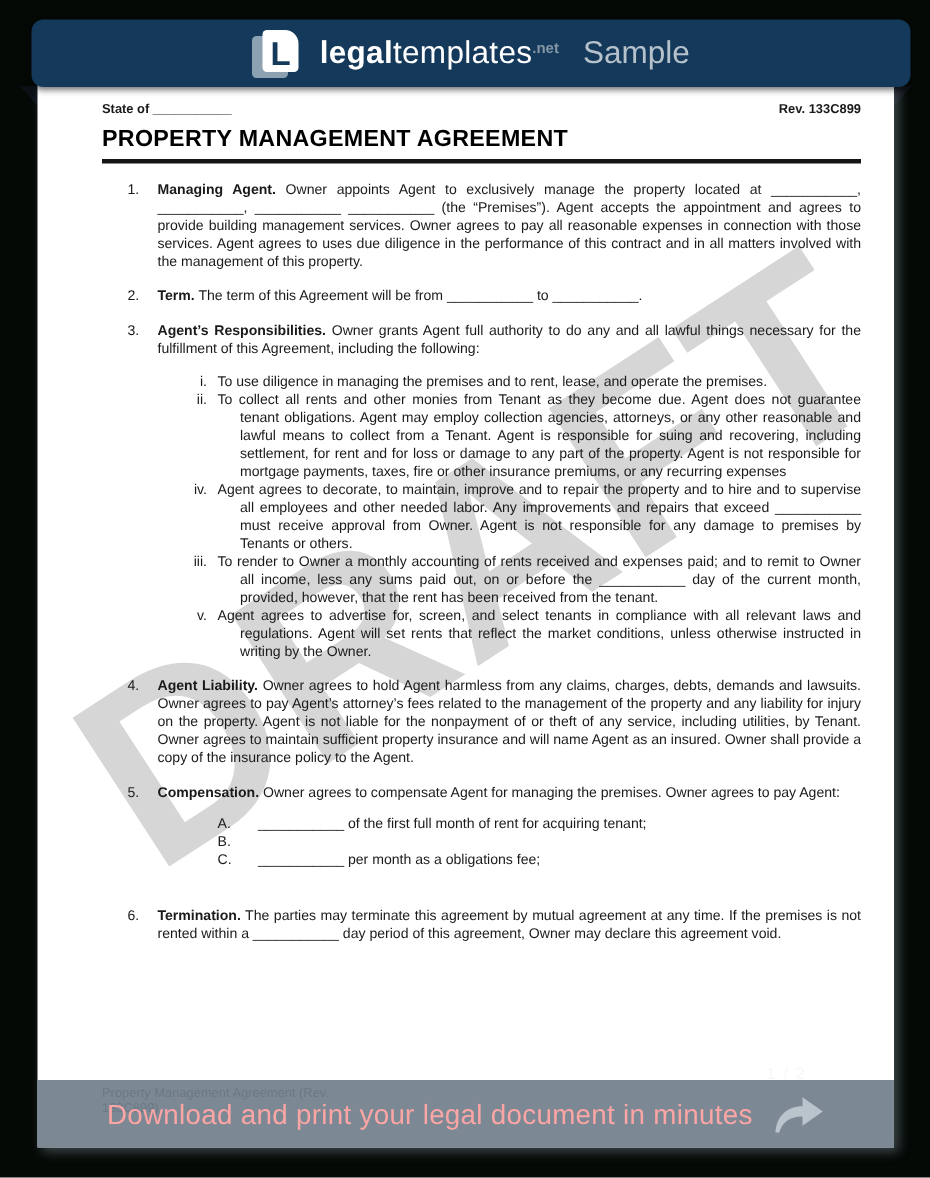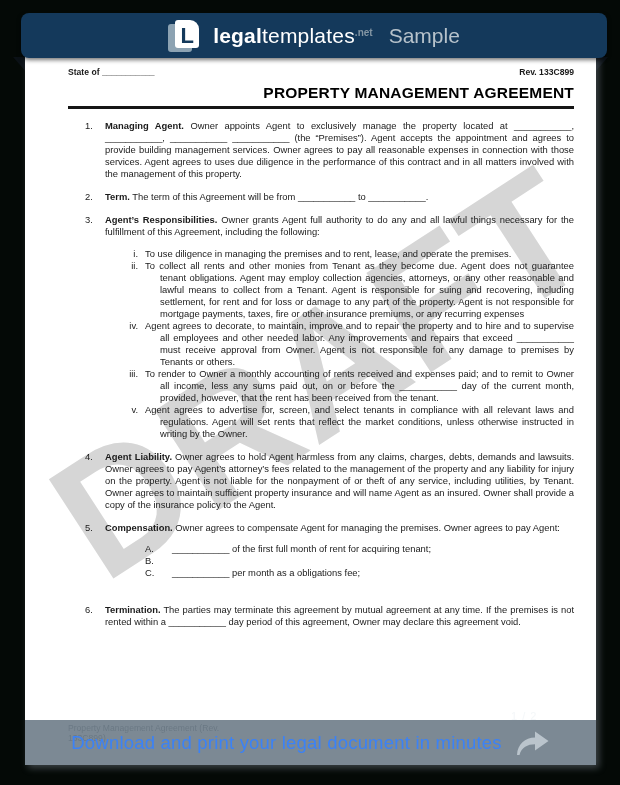--- a/index.html
+++ b/index.html
@@ -40,21 +40,21 @@
     position:absolute;left:0;top:238px;width:571px;z-index:0;
     text-align:center;font-size:172px;line-height:172px;font-weight:bold;
     color:#D6D6D6;transform:rotate(-33deg);letter-spacing:2px;pointer-events:none;
   }
   .content{
     position:relative;z-index:1;
     padding:11px 22px 0 43px;
     color:#1a1a1a;font-size:9.4px;line-height:12px;
   }
   .meta-row{display:flex;justify-content:space-between;font-size:8.6px;font-weight:bold;}
-  .doc-title{margin:6px 0 0 0;text-align:right;font-size:15.5px;line-height:18px;font-weight:bold;letter-spacing:.2px;color:#000;}
+  .doc-title{margin:6px 0 0 0;text-align:left;font-size:15.5px;line-height:18px;font-weight:bold;letter-spacing:.2px;color:#000;}
   .title-rule{height:3px;background:#151515;margin-top:4px;}
   .intro{margin:14px 0 0 0;text-align:justify;}
   .sections{margin-top:11px;}
   .sec{display:flex;margin-top:11px;}
   .sec-num{width:37px;padding-left:17px;box-sizing:border-box;flex-shrink:0;font-weight:bold;}
   .sec-num.plain{font-weight:normal;}
   .sec-body{flex:1;text-align:justify;}
   .sec-title{font-weight:bold;}
   .sublist{margin-top:10px;}
   .sub{display:flex;}
@@ -66,21 +66,21 @@
   .comp-body{flex:1;}
   .gap-lg{margin-top:25px;}
   .doc-footer{position:absolute;left:43px;top:668px;z-index:1;font-size:8.6px;line-height:10px;color:#46525A;}
   
   .banner{
     position:absolute;left:25px;top:720px;width:571px;height:45px;z-index:10;
     background:rgba(110,124,136,.90);
     display:flex;align-items:center;justify-content:center;gap:12px;
     cursor:pointer;
   }
-  .banner-text{color:#3b82f6;font-size:18.5px;font-weight:500;letter-spacing:.2px;white-space:nowrap;text-align:center;}
+  .banner-text{color:#fca5a5;font-size:18.5px;font-weight:500;letter-spacing:.2px;white-space:nowrap;text-align:center;}
   .banner-arrow{flex-shrink:0;margin-top:2px;}
   .page-indicator{
     position:absolute;left:511px;top:710px;z-index:11;
     font-size:11px;color:rgba(233,239,243,.5);letter-spacing:1px;
   }
 </style>
 </head>
 <body>
 
 <div class="fold fold-left"></div>

